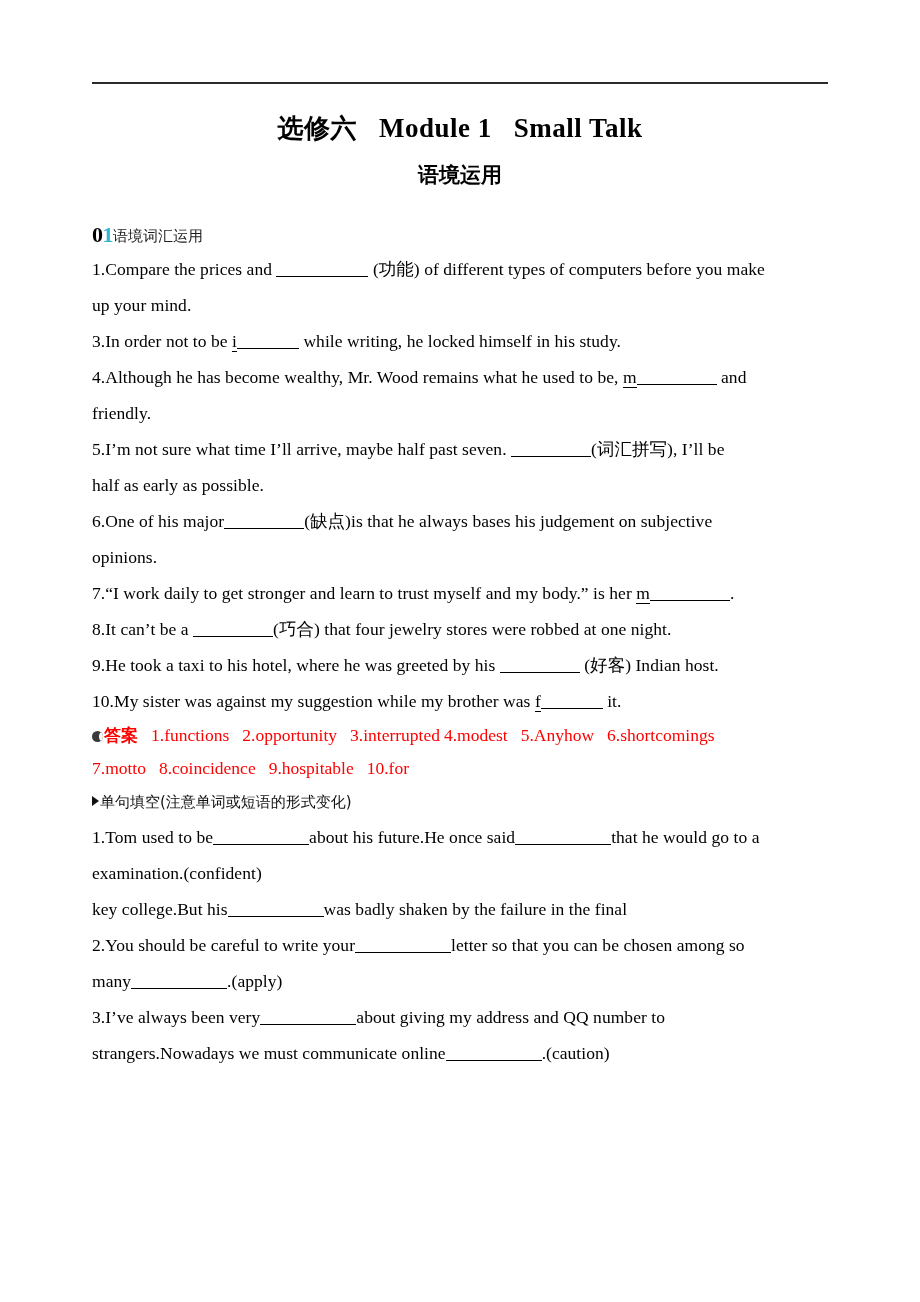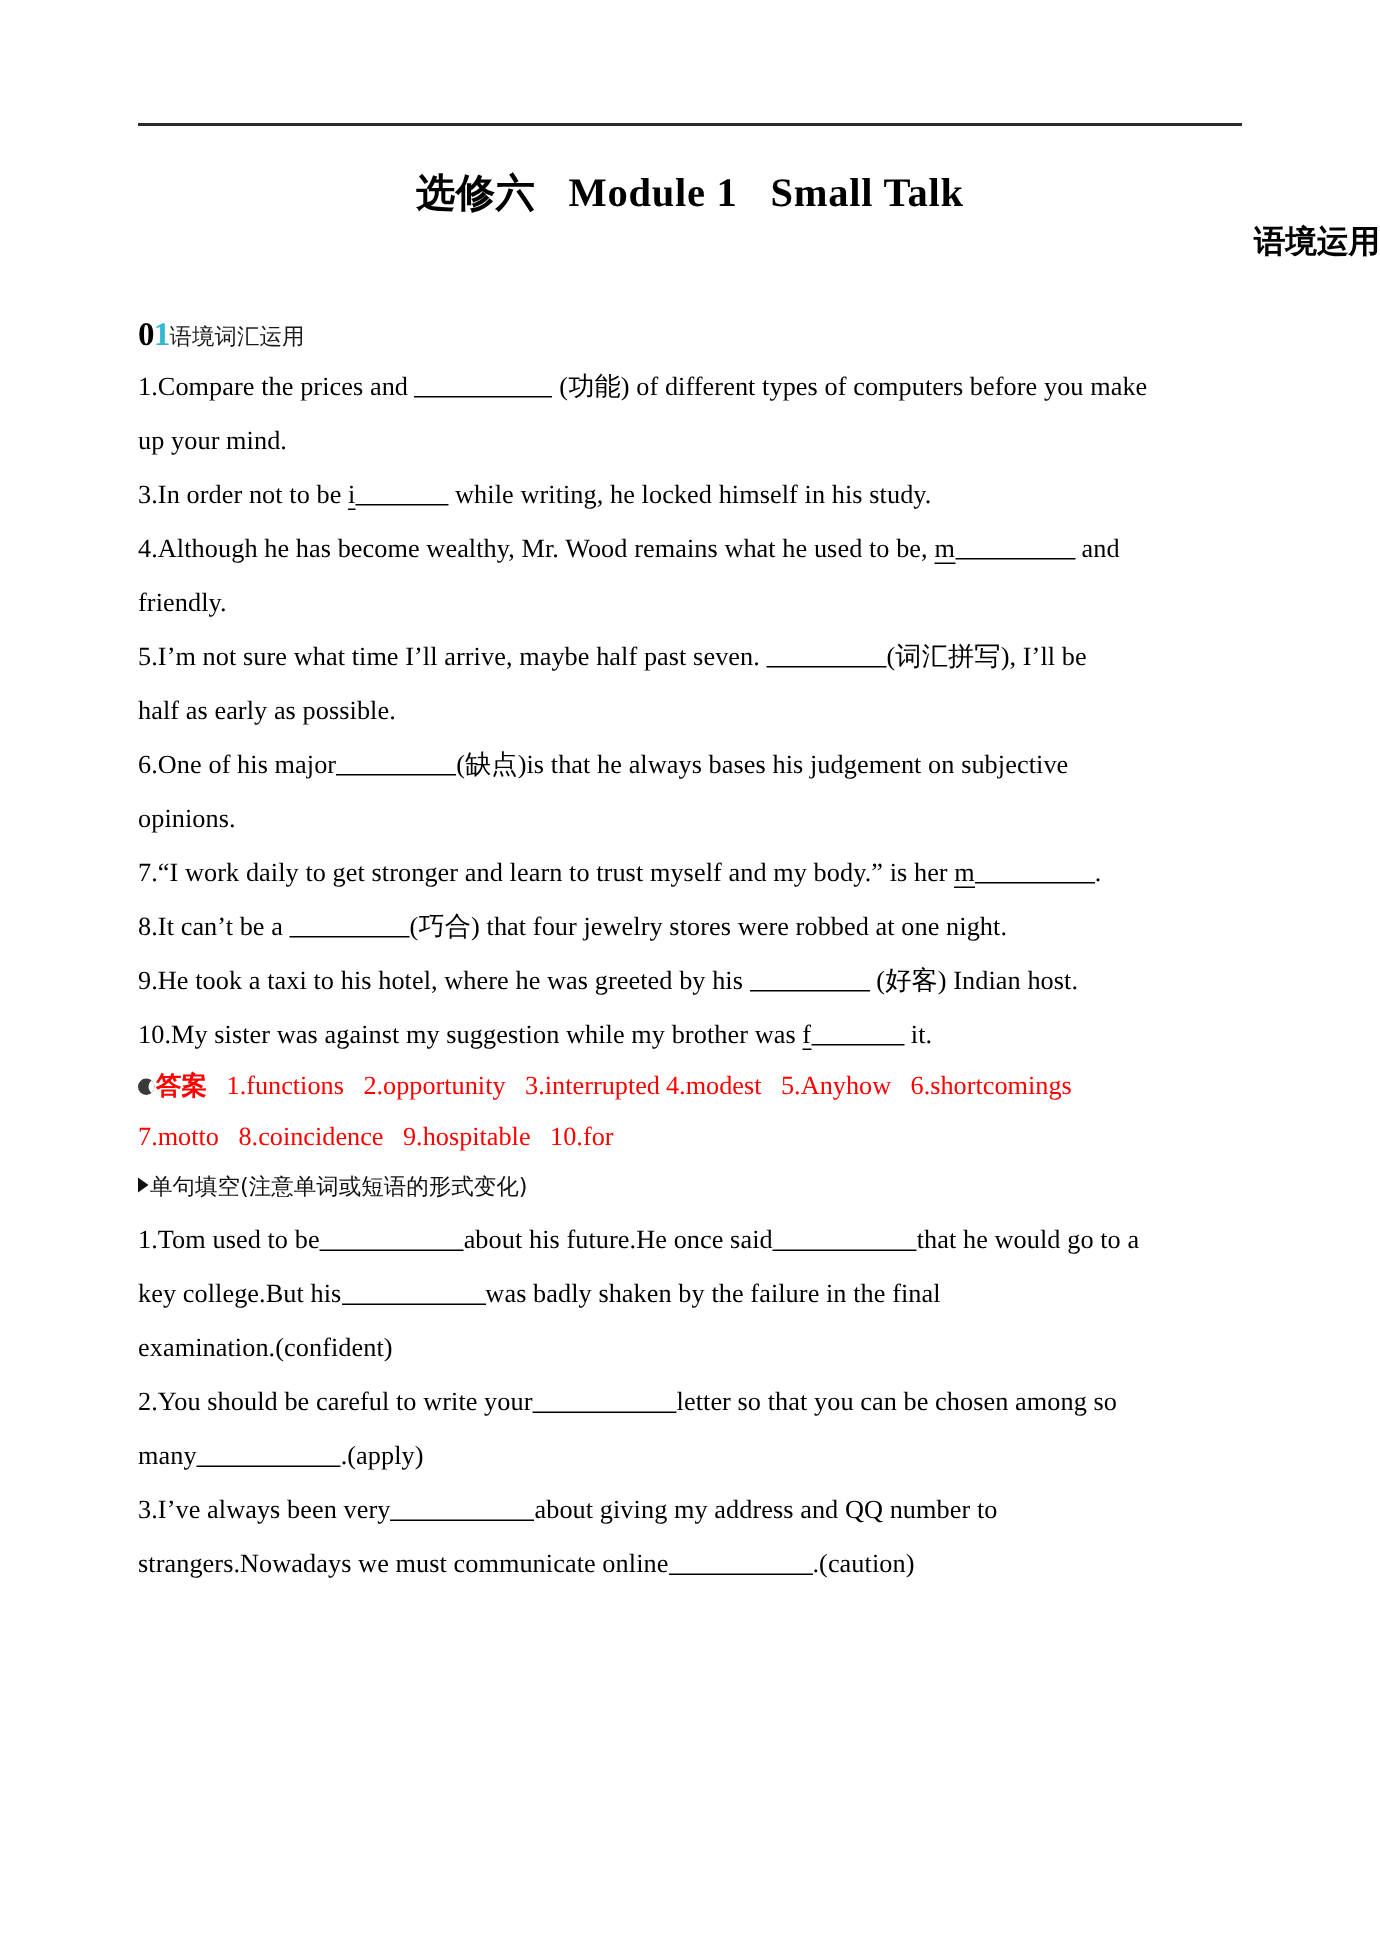--- a/index.html
+++ b/index.html
@@ -56,41 +56,41 @@
   }
   .doc-title .gap { display: inline-block; width: 22px; }
   .doc-title .en {
     font-family: "Liberation Serif", "DejaVu Serif", serif;
     font-weight: bold;
   }
 
   .doc-subtitle {
     position: absolute;
     left: 0;
-    top: 148px;
-    width: 920px;
-    text-align: right;
+    top: 162px;
+    width: 920px;
+    text-align: center;
     font-family: "DejaVu Sans", "Liberation Sans", sans-serif;
     font-weight: bold;
     font-size: 21px;
     line-height: 1.3;
   }
 
   
   .content {
     position: absolute;
     left: 92px;
     top: 208px;
     width: 740px;
   }
 
   .sec-num-head {
     font-size: 17px;
     line-height: 30px;
-    margin: 0 0 0 0;
+    margin: 12px 0 0 0;
     white-space: nowrap;
   }
   .sec-num {
     font-family: "Liberation Serif", "DejaVu Serif", serif;
     font-weight: bold;
     font-size: 22px;
     letter-spacing: -0.5px;
     vertical-align: -1px;
   }
   .sec-num .zero { color: #000000; }
@@ -256,24 +256,24 @@
     </div>
 
     <div class="subhead">
       <span class="tri"></span><span>单句填空(注意单词或短语的形式变化)</span>
     </div>
 
     <div class="qline">
       <span>1.Tom used to be</span><span class="blank b-xl"></span><span>about his future.He once said</span><span class="blank b-xl"></span><span>that he would go to a</span>
     </div>
     <div class="qline">
+      <span>examination.(confident)</span>
+    </div>
+    <div class="qline">
       <span>key college.But his</span><span class="blank b-xl"></span><span>was badly shaken by the failure in the final</span>
-    </div>
-    <div class="qline">
-      <span>examination.(confident)</span>
     </div>
 
     <div class="qline">
       <span>2.You should be careful to write your</span><span class="blank b-xl"></span><span>letter so that you can be chosen among so</span>
     </div>
     <div class="qline">
       <span>many</span><span class="blank b-xl"></span><span>.(apply)</span>
     </div>
 
     <div class="qline">

